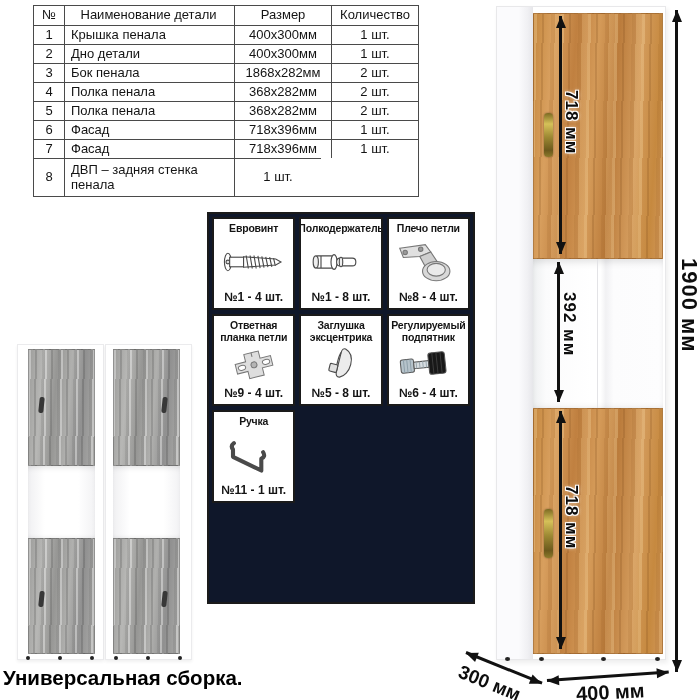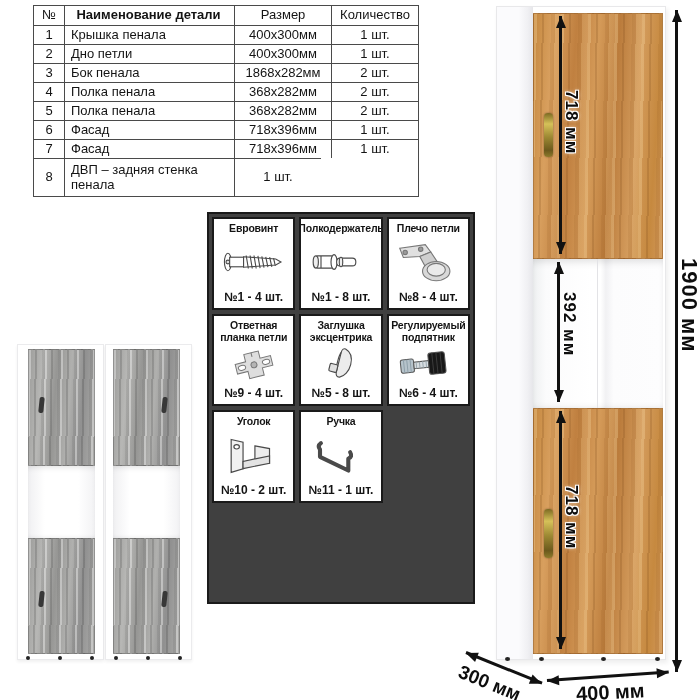--- a/index.html
+++ b/index.html
@@ -10,26 +10,26 @@
   
   .parts-table{position:absolute;left:33px;top:5px;width:385px;border-right:1px solid #4a4a4a;border-bottom:1px solid #4a4a4a;}
   .tr{display:flex;}
   .td{box-sizing:border-box;border-left:1px solid #4a4a4a;border-top:1px solid #4a4a4a;
       display:flex;align-items:center;justify-content:center;height:19px;font-size:13px;line-height:1.1;overflow:hidden;}
   .c0{width:31px}
   .c1{width:170px;justify-content:flex-start;padding-left:6px;padding-right:2px;white-space:normal;}
   .c2{width:97px}
   .c3{width:87px}
   .th-row .td{height:20px;}
-  .th-row .c1{justify-content:center;padding-left:0;font-weight:bold;}
+  .th-row .c1{justify-content:center;padding-left:0;}
   .tall .td{height:38px;}
   
   .hw-grid{position:absolute;left:207px;top:212px;width:268px;height:392px;box-sizing:border-box;
     border:2px solid #1a1a1a;padding:3px;display:grid;grid-template-columns:repeat(3,1fr);
-    grid-template-rows:repeat(4,1fr);gap:4px;background:#404040;}
+    grid-template-rows:repeat(4,1fr);gap:4px;background:#0f172a;}
   .hw-cell{border:2px solid #1a1a1a;display:flex;flex-direction:column;align-items:center;
     justify-content:space-between;padding:3px 1px 4px;overflow:hidden;background:#fff;}
   .hw-title{font-size:10.5px;font-weight:bold;text-align:center;line-height:1.15;letter-spacing:-0.2px;}
   .hw-count{font-size:12px;font-weight:bold;text-align:center;}
   .hw-icon{flex:0 0 auto;}
   
   .oak{
     background:
       repeating-linear-gradient(91deg,
         rgba(255,228,175,0.28) 0 3px, rgba(0,0,0,0) 3px 8px,
@@ -123,21 +123,21 @@
       <div class="td c3">Количество</div>
     </div>
     <div class="tr">
       <div class="td c0">1</div>
       <div class="td c1">Крышка пенала</div>
       <div class="td c2">400х300мм</div>
       <div class="td c3">1 шт.</div>
     </div>
     <div class="tr">
       <div class="td c0">2</div>
-      <div class="td c1">Дно петли</div>
+      <div class="td c1">Дно детали</div>
       <div class="td c2">400х300мм</div>
       <div class="td c3">1 шт.</div>
     </div>
     <div class="tr">
       <div class="td c0">3</div>
       <div class="td c1">Бок пенала</div>
       <div class="td c2">1868х282мм</div>
       <div class="td c3">2 шт.</div>
     </div>
     <div class="tr">
@@ -254,32 +254,20 @@
           <path d="M10,15 v16 M14,15 v16 M18,15 v16" fill="none" stroke="#8fa0aa"></path>
           <rect x="22" y="19" width="18" height="8" fill="#d7dde1"></rect>
           <path d="M25,19 v8 M29,19 v8 M33,19 v8 M37,19 v8" fill="none" stroke="#9aa7ae"></path>
           <rect x="40" y="10" width="20" height="26" rx="3" fill="#181818"></rect>
           <path d="M45,10 v26 M50,10 v26 M55,10 v26" fill="none" stroke="#3c3c3c"></path>
         </g>
       </svg>
       <div class="hw-count">№6 - 4 шт.</div>
     </div>
 
-    <div class="hw-cell">
-      <div class="hw-title">Уголок</div>
-      <svg class="hw-icon" width="76" height="42" viewBox="0 0 78 46">
-        <g stroke="#4a4a4a" stroke-width="1.3" fill="#f1f1f1">
-          <path d="M14,6 L27,9 L27,38 L14,42 Z"></path>
-          <ellipse cx="20" cy="14" rx="3" ry="2.4" fill="#fff"></ellipse>
-          <path d="M40,13 L56,16 L56,32 L40,28 Z" fill="#ededed"></path>
-          <path d="M27,38 L56,32 L56,24 L27,30 Z" fill="#e3e3e3"></path>
-        </g>
-      </svg>
-      <div class="hw-count">№10 - 2 шт.</div>
-    </div>
 
     <div class="hw-cell">
       <div class="hw-title">Ручка</div>
       <svg class="hw-icon" width="76" height="42" viewBox="0 0 78 46">
         <g stroke="#4a4a4a" fill="none" stroke-linecap="round" stroke-linejoin="round">
           <path d="M17,10 q-4,3 -1,7 L16,25 L47,40 L47,27 q5,-2 2,-7" stroke-width="4.5"></path>
         </g>
       </svg>
       <div class="hw-count">№11 - 1 шт.</div>
     </div>
@@ -334,14 +322,15 @@
 
   <div class="dim-v arr-1900"></div>
   <div class="dim-lbl dim-lbl-v lbl-1900">1900 мм</div>
 
   <div class="dim-h arr-300"></div>
   <div class="dim-lbl lbl-300">300 мм</div>
 
   <div class="dim-h arr-400"></div>
   <div class="dim-lbl lbl-400">400 мм</div>
 
+  <div class="caption">Универсальная сборка.</div>
 
 </div>
 
 </body></html>

